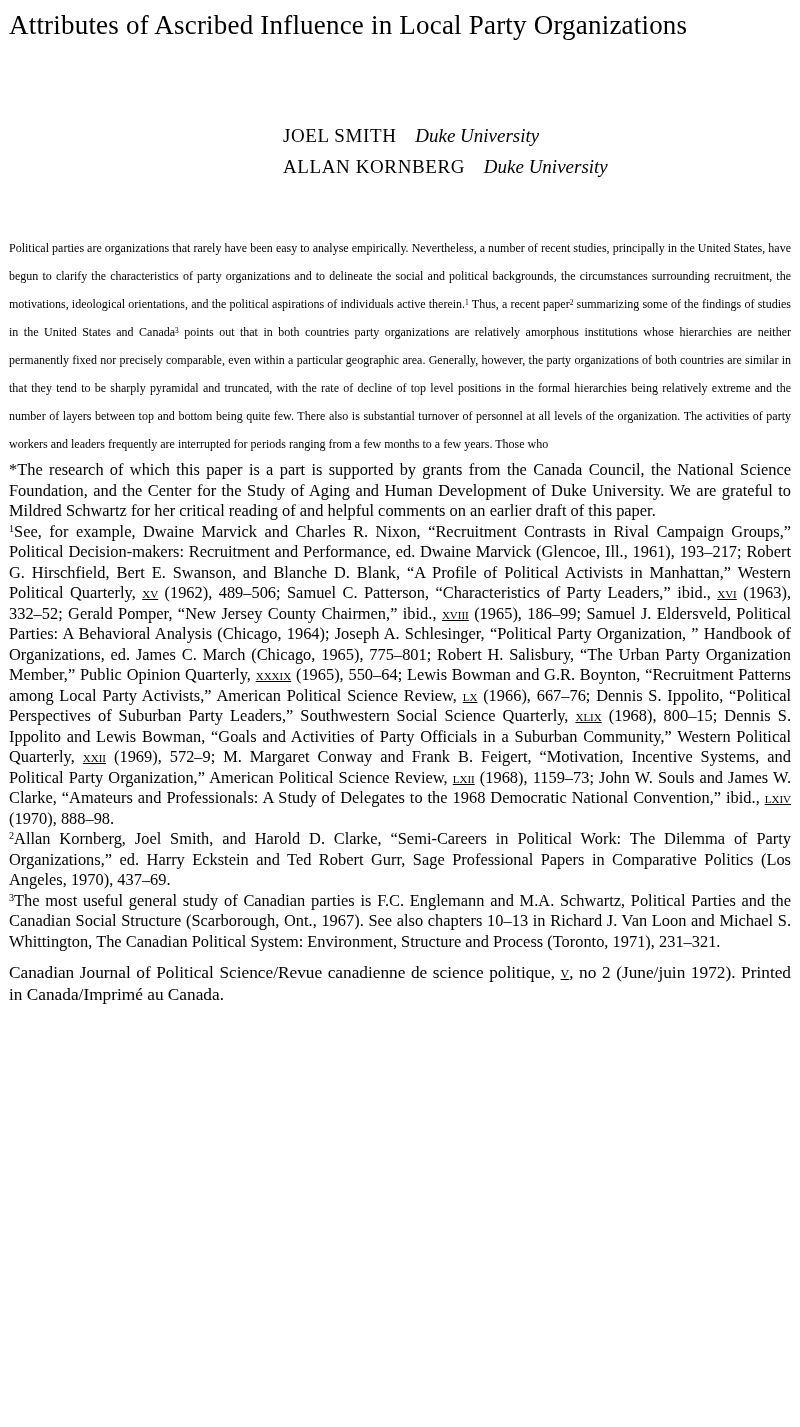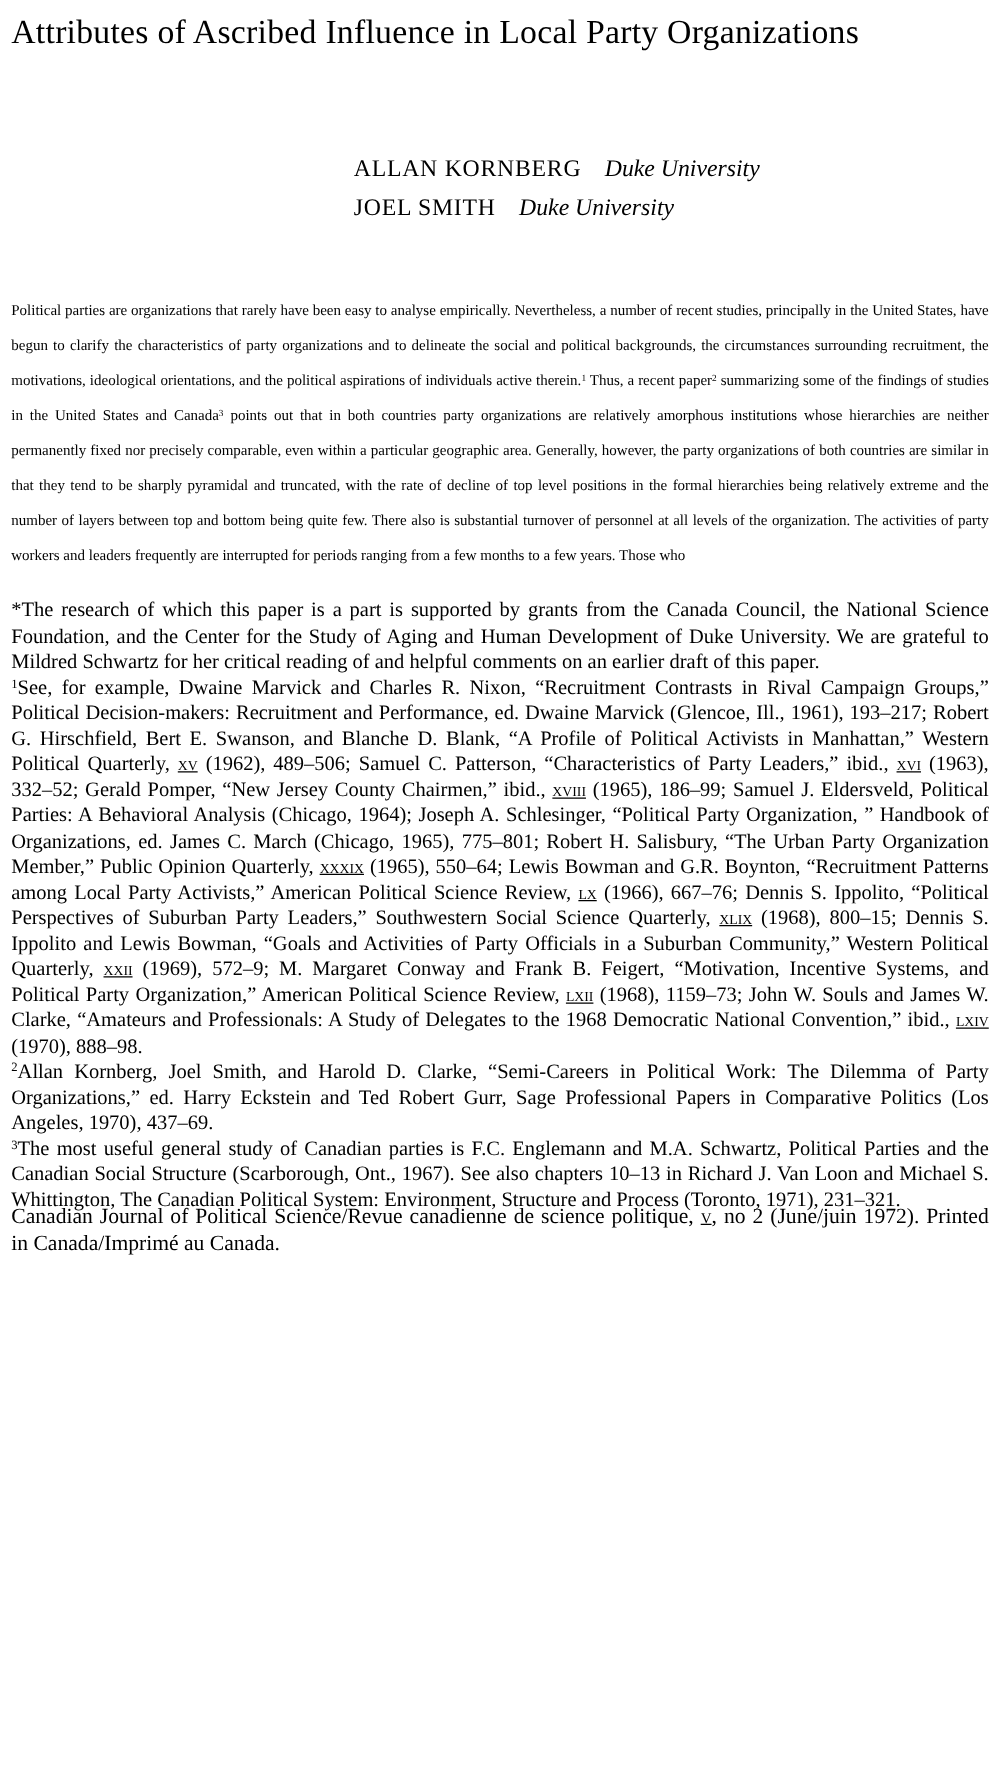--- a/index.html
+++ b/index.html
@@ -30,21 +30,21 @@
   }
   .author-row { white-space: nowrap; }
   .author-name { letter-spacing: 0.6px; margin-right: 14px; }
   .author-affil { font-style: italic; }
   .body-text {
     margin: 52px 0 0 0;
     font-size: 12px;
     line-height: 28px;
     text-align: justify;
   }
-  .footnotes { margin-top: 20px; }
+  .footnotes { margin-top: 2px; }
   .footnote {
     margin: 0;
     font-size: 16.4px;
     line-height: 20.5px;
     text-align: justify;
   }
   .imprint {
     position: absolute;
     left: 9px;
     right: 9px;
@@ -68,25 +68,25 @@
 <body>
 
 <div class="page">
 
   <h1 class="title">
     <span class="title-line">Attributes of Ascribed Influence in Local Party Organizations</span>
   </h1>
 
   <div class="authors">
     <div class="author-row">
-      <span class="author-name">ALLAN KORNBERG</span>
+      <span class="author-name">JOEL SMITH</span>
       <span class="author-affil">Duke University</span>
     </div>
     <div class="author-row">
-      <span class="author-name">JOEL SMITH</span>
+      <span class="author-name">ALLAN KORNBERG</span>
       <span class="author-affil">Duke University</span>
     </div>
   </div>
 
   <p class="body-text"><span>Political parties are organizations that rarely have been easy to analyse empirically. Nevertheless, a number of recent studies, principally in the United States, have begun to clarify the characteristics of party organizations and to delineate the social and political backgrounds, the circumstances surrounding recruitment, the motivations, ideological orientations, and the political aspirations of individuals active therein.</span><sup>1</sup><span> Thus, a recent paper</span><sup>2</sup><span> summarizing some of the findings of studies in the United States and Canada</span><sup>3</sup><span> points out that in both countries party organizations are relatively amorphous institutions whose hierarchies are neither permanently fixed nor precisely comparable, even within a particular geographic area. Generally, however, the party organizations of both countries are similar in that they tend to be sharply pyramidal and truncated, with the rate of decline of top level positions in the formal hierarchies being relatively extreme and the number of layers between top and bottom being quite few. There also is substantial turnover of personnel at all levels of the organization. The activities of party workers and leaders frequently are interrupted for periods ranging from a few months to a few years. Those who</span></p>
 
   <div class="footnotes">
     <p class="footnote"><span>*The research of which this paper is a part is supported by grants from the Canada Council, the National Science Foundation, and the Center for the Study of Aging and Human Development of Duke University. We are grateful to Mildred Schwartz for her critical reading of and helpful comments on an earlier draft of this paper.</span></p>
     <p class="footnote"><sup>1</sup><span>See, for example, Dwaine Marvick and Charles R. Nixon, “Recruitment Contrasts in Rival Campaign Groups,” </span><span class="it">Political Decision-makers: Recruitment and Performance</span><span>, ed. Dwaine Marvick (Glencoe, Ill., 1961), 193–217; Robert G. Hirschfield, Bert E. Swanson, and Blanche D. Blank, “A Profile of Political Activists in Manhattan,” </span><span class="it">Western Political Quarterly</span><span>, </span><span class="sc">xv</span><span> (1962), 489–506; Samuel C. Patterson, “Characteristics of Party Leaders,” </span><span class="it">ibid.</span><span>, </span><span class="sc">xvi</span><span> (1963), 332–52; Gerald Pomper, “New Jersey County Chairmen,” </span><span class="it">ibid.</span><span>, </span><span class="sc">xviii</span><span> (1965), 186–99; Samuel J. Eldersveld, </span><span class="it">Political Parties: A Behavioral Analysis</span><span> (Chicago, 1964); Joseph A. Schlesinger, “Political Party Organization, ” </span><span class="it">Handbook of Organizations</span><span>, ed. James C. March (Chicago, 1965), 775–801; Robert H. Salisbury, “The Urban Party Organization Member,” </span><span class="it">Public Opinion Quarterly</span><span>, </span><span class="sc">xxxix</span><span> (1965), 550–64; Lewis Bowman and G.R. Boynton, “Recruitment Patterns among Local Party Activists,” </span><span class="it">American Political Science Review</span><span>, </span><span class="sc">lx</span><span> (1966), 667–76; Dennis S. Ippolito, “Political Perspectives of Suburban Party Leaders,” </span><span class="it">Southwestern Social Science Quarterly</span><span>, </span><span class="sc">xlix</span><span> (1968), 800–15; Dennis S. Ippolito and Lewis Bowman, “Goals and Activities of Party Officials in a Suburban Community,” </span><span class="it">Western Political Quarterly</span><span>, </span><span class="sc">xxii</span><span> (1969), 572–9; M. Margaret Conway and Frank B. Feigert, “Motivation, Incentive Systems, and Political Party Organization,” </span><span class="it">American Political Science Review</span><span>, </span><span class="sc">lxii</span><span> (1968), 1159–73; John W. Souls and James W. Clarke, “Amateurs and Professionals: A Study of Delegates to the 1968 Democratic National Convention,” </span><span class="it">ibid.</span><span>, </span><span class="sc">lxiv</span><span> (1970), 888–98.</span></p>
     <p class="footnote"><sup>2</sup><span>Allan Kornberg, Joel Smith, and Harold D. Clarke, “Semi-Careers in Political Work: The Dilemma of Party Organizations,” ed. Harry Eckstein and Ted Robert Gurr, </span><span class="it">Sage Professional Papers in Comparative Politics</span><span> (Los Angeles, 1970), 437–69.</span></p>

